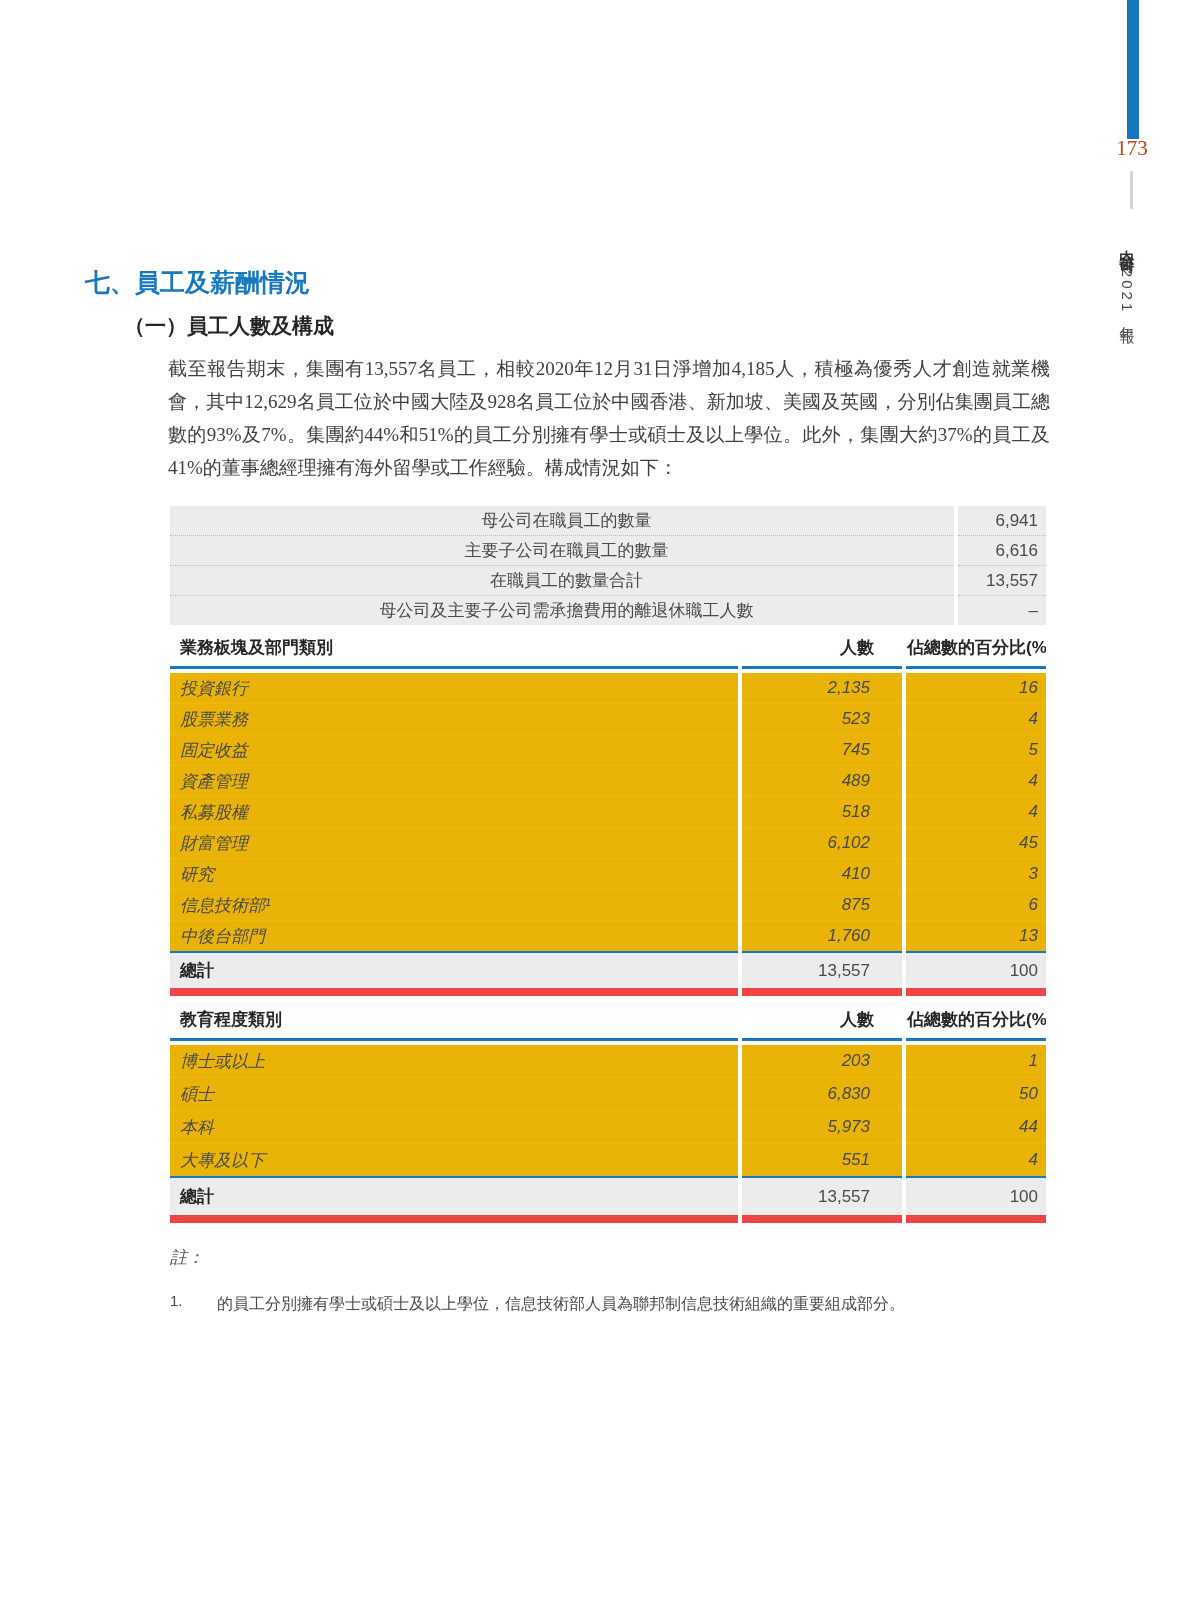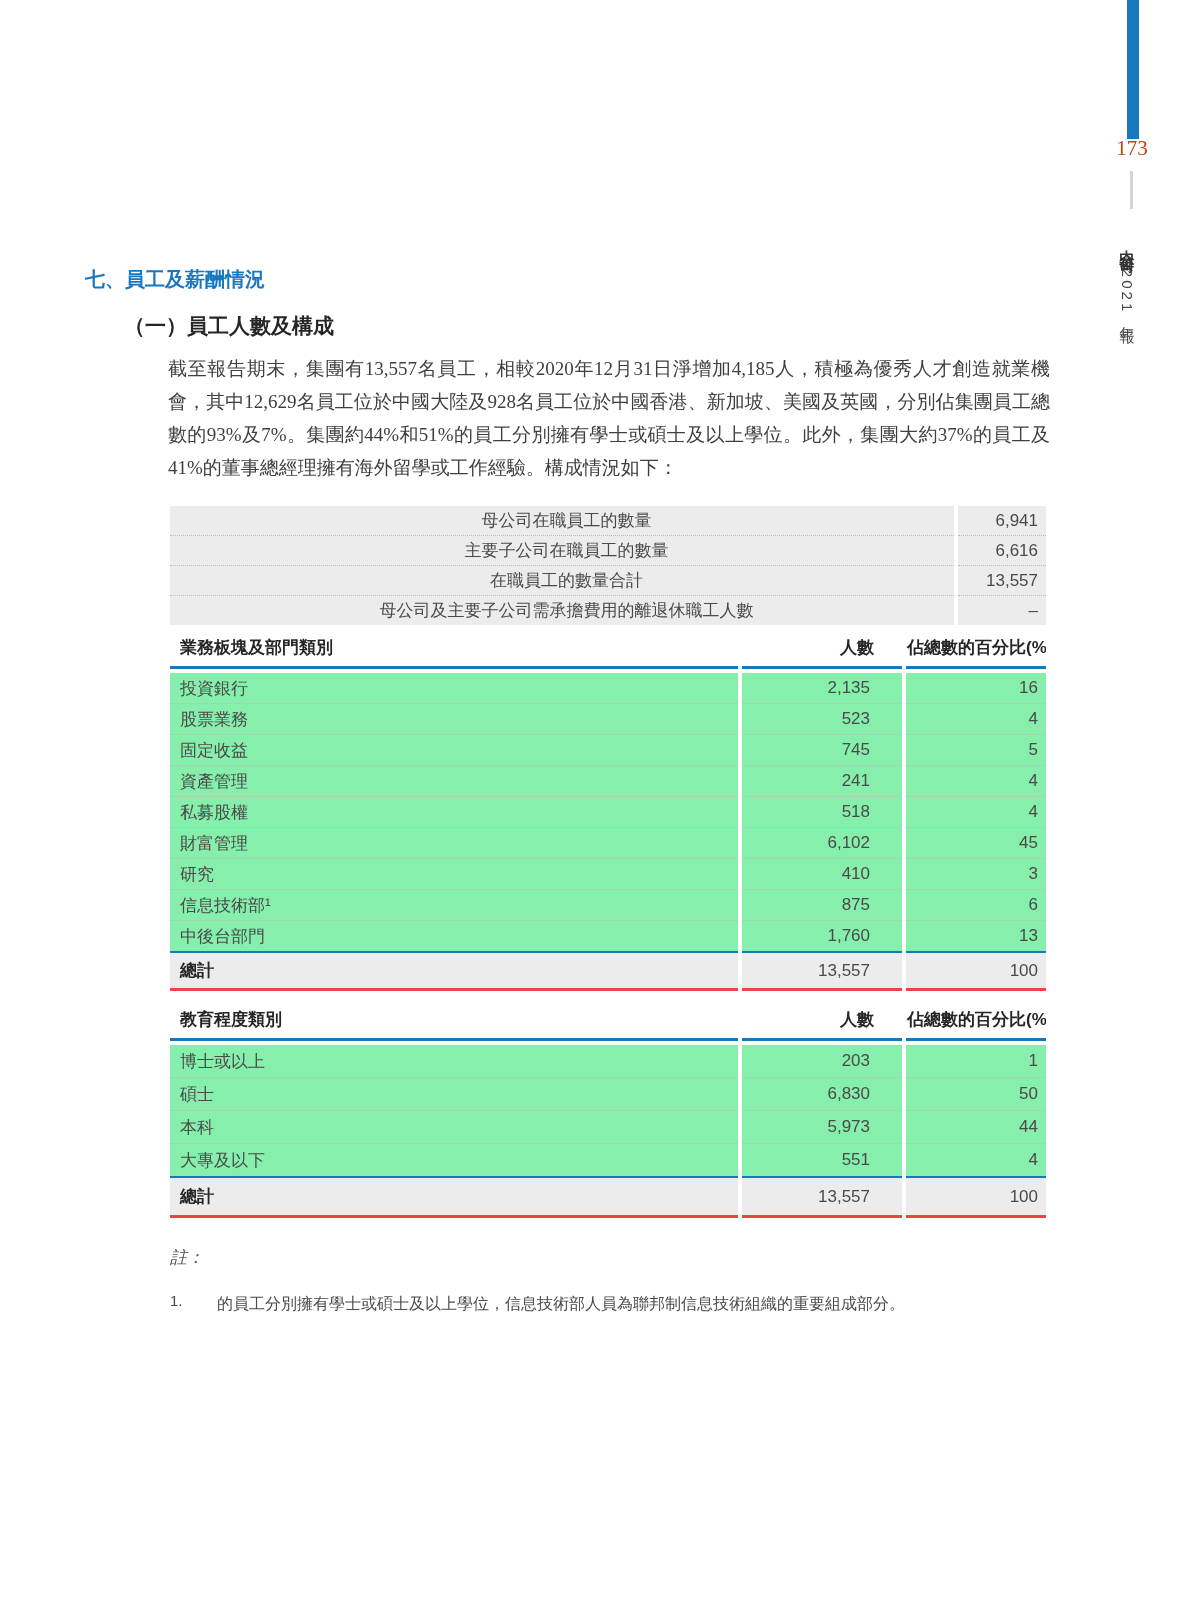--- a/index.html
+++ b/index.html
@@ -32,21 +32,21 @@
     font-size: 15px; letter-spacing: 3px; color: #3a3a3a;
     white-space: nowrap;
   }
   .vertical-title .company { font-weight: bold; color: #333333; }
   .vertical-title .sep { color: #8fa0ae; font-size: 11px; margin: 6px 0; }
   .vertical-title .edition { font-weight: normal; color: #474747; }
 
   
   .h1 {
     position: absolute; left: 85px; top: 266px;
-    font-size: 20px; font-weight: bold; color: #1878bf;
+    font-size: 25px; font-weight: bold; color: #1878bf;
   }
   .h2 {
     position: absolute; left: 124px; top: 312px;
     font-size: 21px; font-weight: bold; color: #262626;
   }
   .intro {
     position: absolute; left: 168px; top: 352px; width: 882px;
     font-size: 19px; line-height: 33px; color: #3f3f3f;
     text-align: justify;
     font-family: Liberation Serif, serif;
@@ -68,29 +68,29 @@
 
   
   .threecol thead th {
     font-weight: bold; color: #262626; background: transparent;
     border-bottom: 3px solid #1878bf; height: 30px;
     vertical-align: bottom; padding-bottom: 7px;
   }
   .threecol th.label-cell  { text-align: left;  padding-left: 10px; }
   .threecol th.count-cell  { text-align: right; padding-right: 28px; }
   .threecol th.percent-cell{ text-align: right; padding-right: 8px; }
-  .threecol tbody td { background: #86efac; height: 28px; }
+  .threecol tbody td { background: #eab308; height: 28px; font-style: italic; }
   .threecol tbody tr:first-of-type td { border-top: 4px solid #ffffff; }
   .threecol tbody tr:not(:last-of-type) td { border-bottom: 1px dotted #bcbcbc; }
   .threecol td.label-cell  { padding-left: 10px; text-align: left; }
   .threecol td.count-cell  { text-align: right; padding-right: 32px; }
   .threecol td.percent-cell{ text-align: right; padding-right: 8px; }
   .threecol tfoot td {
     background: #ececec; height: 33px;
-    border-top: 2px solid #1878bf; border-bottom: 3px solid #ef4444;
+    border-top: 2px solid #1878bf; border-bottom: 8px solid #ef4444;
   }
   .threecol tfoot td.label-cell { font-weight: bold; color: #262626; }
   .edu tbody td { height: 30px; }
   .edu tfoot td { height: 35px; }
 
   
   .notes-heading {
     position: absolute; left: 170px; top: 1246px;
     font-family: "Liberation Serif", serif; font-style: italic;
     font-size: 17px; color: #555555;
@@ -178,21 +178,21 @@
           </tr>
 
           <tr>
             <td class="label-cell">固定收益</td>
             <td class="count-cell">745</td>
             <td class="percent-cell">5</td>
           </tr>
 
           <tr>
             <td class="label-cell">資產管理</td>
-            <td class="count-cell">241</td>
+            <td class="count-cell">489</td>
             <td class="percent-cell">4</td>
           </tr>
 
           <tr>
             <td class="label-cell">私募股權</td>
             <td class="count-cell">518</td>
             <td class="percent-cell">4</td>
           </tr>
 
           <tr>

